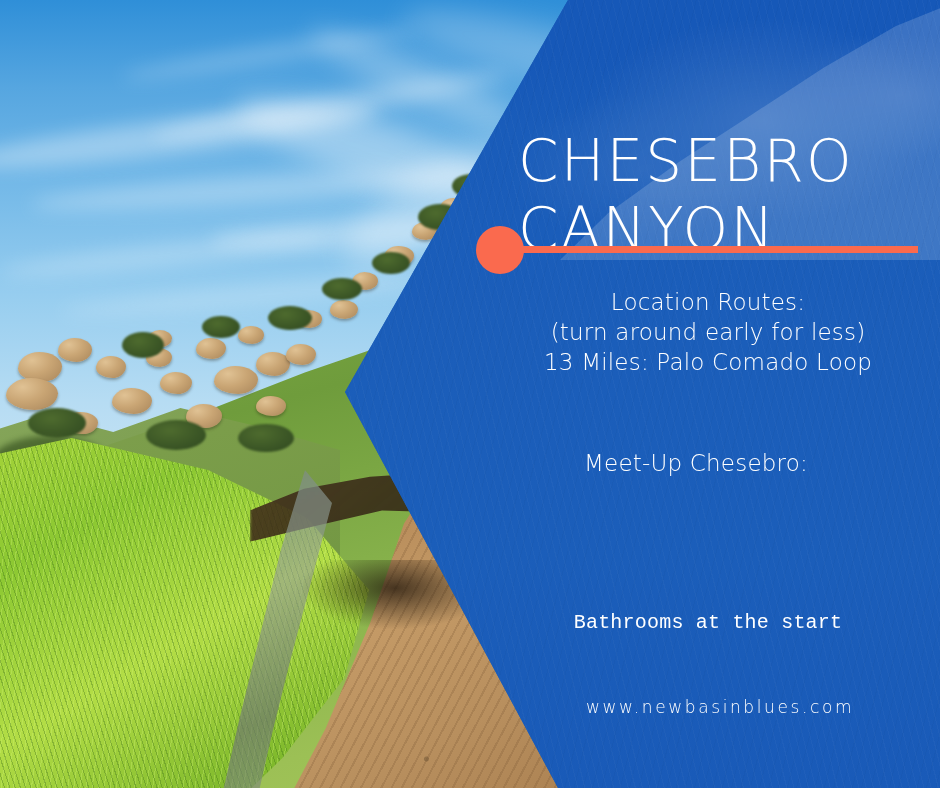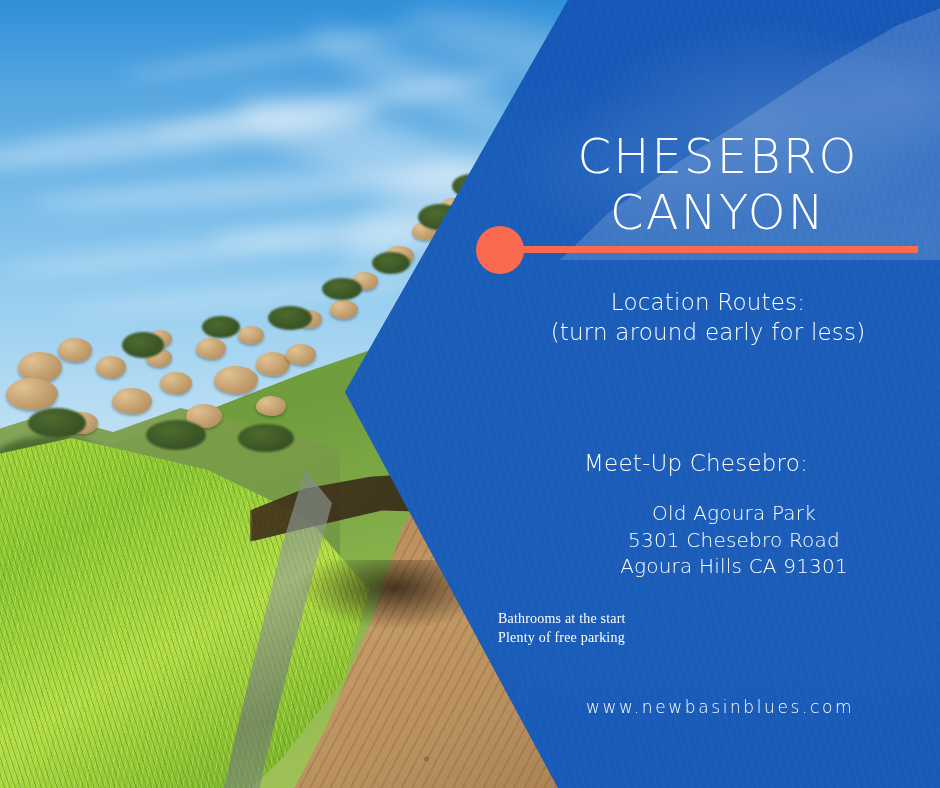--- a/index.html
+++ b/index.html
@@ -221,24 +221,24 @@
     left: 500px; top: 0;
     width: 440px; height: 788px;
     color: #ffffff;
   }
 
   .title {
     position: absolute;
     right: 22px;
     top: 128px;
     width: 400px;
-    text-align: center;
+    text-align: left;
     font-family: "DejaVu Sans", sans-serif;
     font-weight: 300;
-    font-size: 48px;
+    font-size: 58px;
     line-height: 1.17;
     letter-spacing: 2.2px;
     color: #ffffff;
   }
   .title .line { display: block; }
 
   .rule-group {
     position: absolute;
     left: -24px;
     top: 226px;
@@ -295,24 +295,24 @@
     line-height: 1.33;
     letter-spacing: .2px;
   }
   .address .line { display: block; }
 
   .amenities {
     position: absolute;
     right: 22px;
     top: 610px;
     width: 420px;
-    text-align: left;
-    font-family: Liberation Serif, serif;
-    font-weight: 300;
-    font-size: 14px;
+    text-align: center;
+    font-family: Liberation Mono, monospace;
+    font-weight: 300;
+    font-size: 20px;
     line-height: 1.33;
     letter-spacing: .2px;
   }
   .amenities .line { display: block; }
 
   .website {
     position: absolute;
     left: 75px;
     top: 697px;
     width: 290px;
@@ -408,31 +408,26 @@
     </div>
 
     <div class="rule-group">
       <div class="rule-dot"></div>
       <div class="rule-line"></div>
     </div>
 
     <div class="routes">
       <span class="line">Location Routes:</span>
       <span class="line">(turn around early for less)</span>
+      <span class="line">13 Miles: Palo Comado Loop</span>
     </div>
 
     <div class="meet-heading">Meet-Up Chesebro:</div>
 
-    <div class="address">
-      <span class="line">Old Agoura Park</span>
-      <span class="line">5301 Chesebro Road</span>
-      <span class="line">Agoura Hills CA 91301</span>
-    </div>
 
     <div class="amenities">
       <span class="line">Bathrooms at the start</span>
-      <span class="line">Plenty of free parking</span>
     </div>
 
     <div class="website">www.newbasinblues.com</div>
 
   </div>
 </div>
 
 </body></html>

